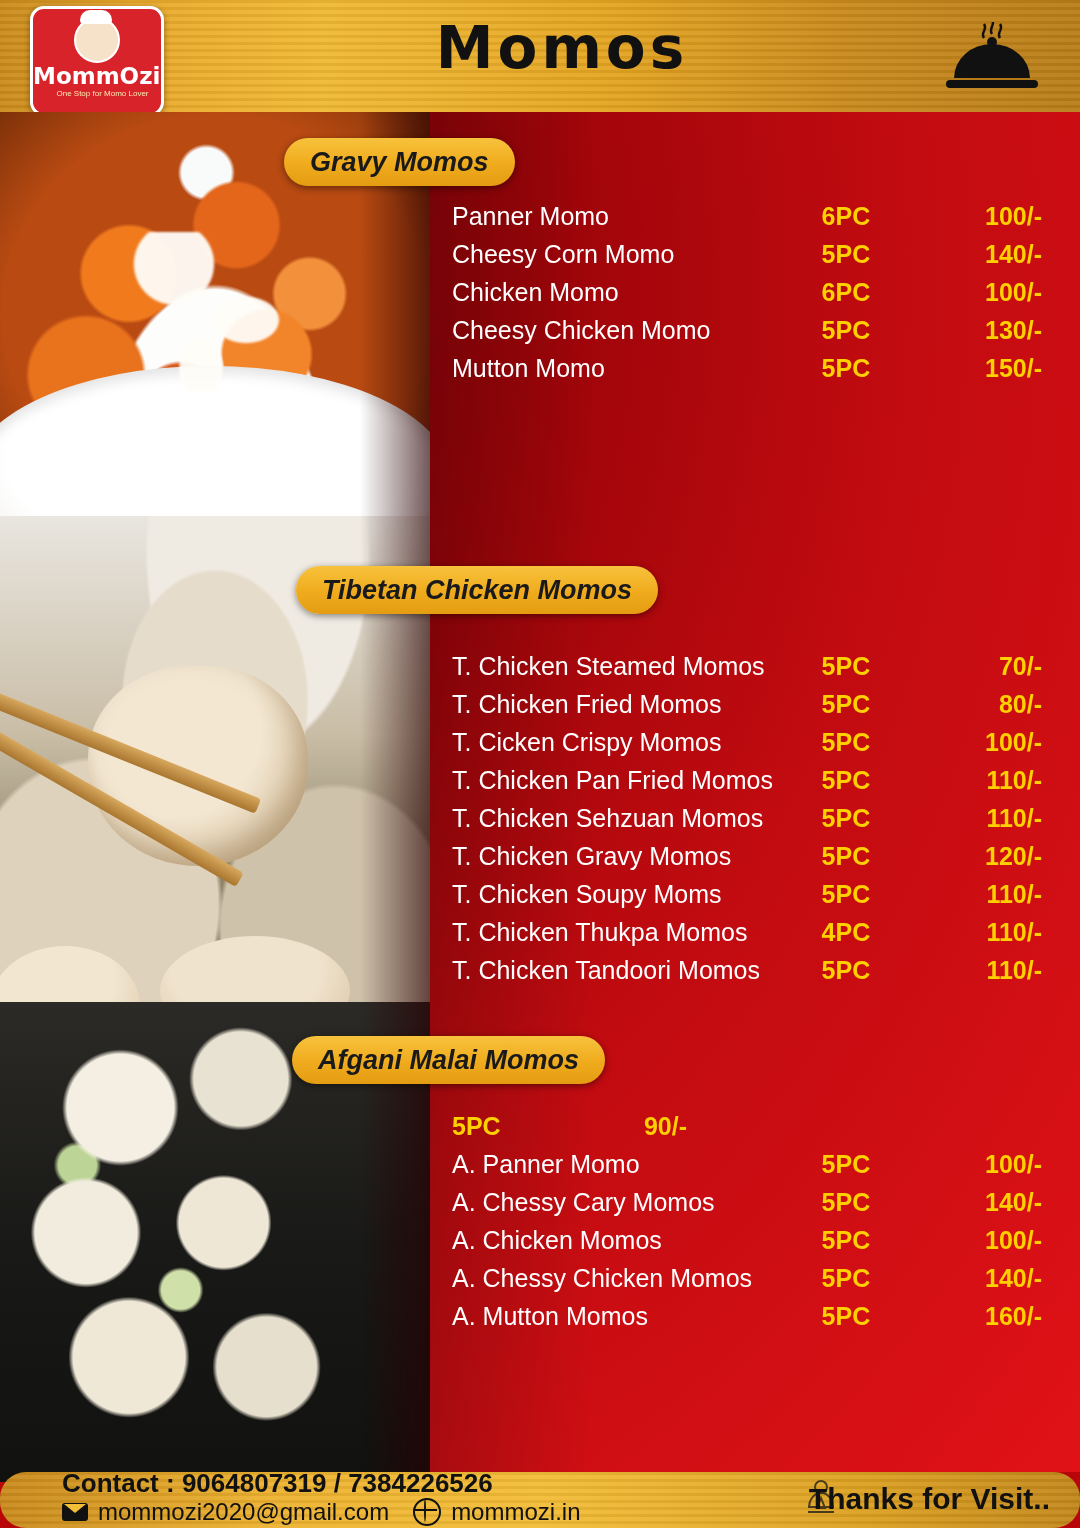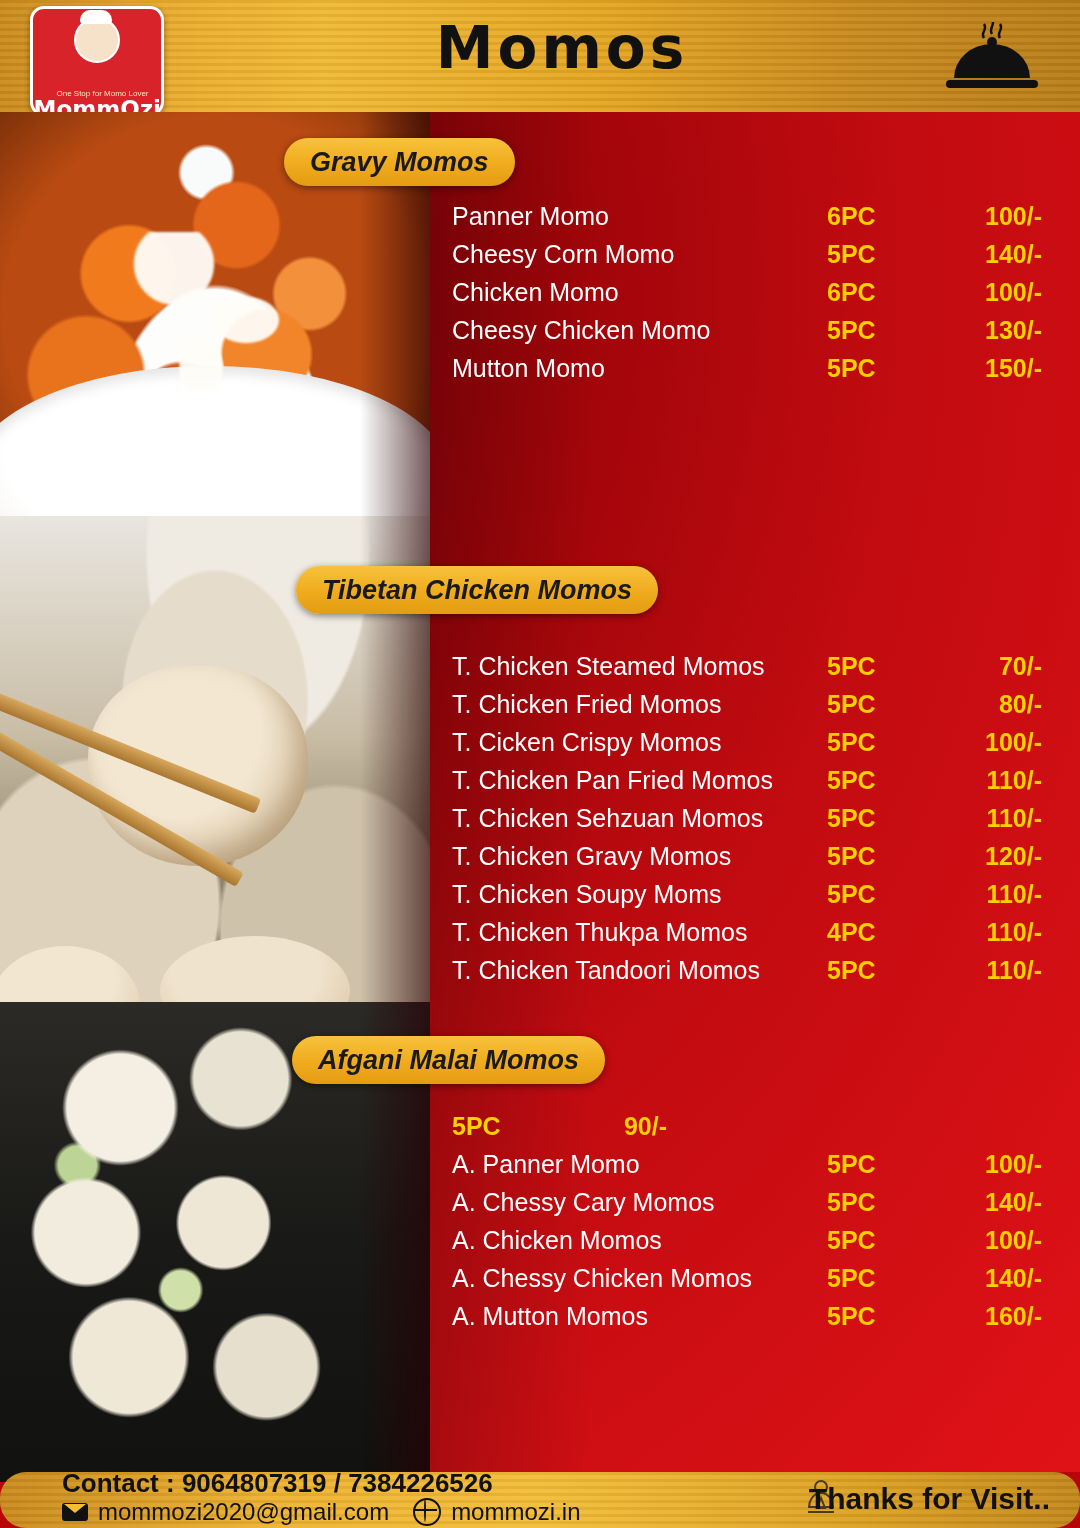--- a/index.html
+++ b/index.html
@@ -67,27 +67,26 @@
     position: absolute;
     left: 4px; top: -9px;
     width: 32px; height: 14px;
     background: #fff;
     border-radius: 10px 10px 4px 4px;
   }
   .logo-text {
     position: absolute;
     left: 0; right: 0;
     top: 54px;
-    text-align: right;
+    text-align: left;
     font-size: 23px;
     font-weight: bold;
     color: #ffffff;
     font-family: "DejaVu Sans", sans-serif;
     letter-spacing: 0px;
-    margin-top: 33px;
   }
   .logo-sub {
     position: absolute;
     left: 0; right: 0;
     top: 80px;
     text-align: center;
     font-size: 8px;
     color: #ffe9b0;
     padding-left: 11px;
   }
@@ -228,20 +227,21 @@
     left: 452px;
     width: 590px;
   }
   .menu-1 { top: 90px; }
   .menu-2 { top: 540px; }
   .menu-3 { top: 1000px; }
   .row {
     display: flex;
     align-items: baseline;
     height: 38px;
+    gap: 20px;
   }
   .item-name {
     width: 375px;
     color: #ffffff;
     font-size: 25px;
     white-space: nowrap;
   }
   .item-qty {
     width: 110px;
     color: #ffd000;

